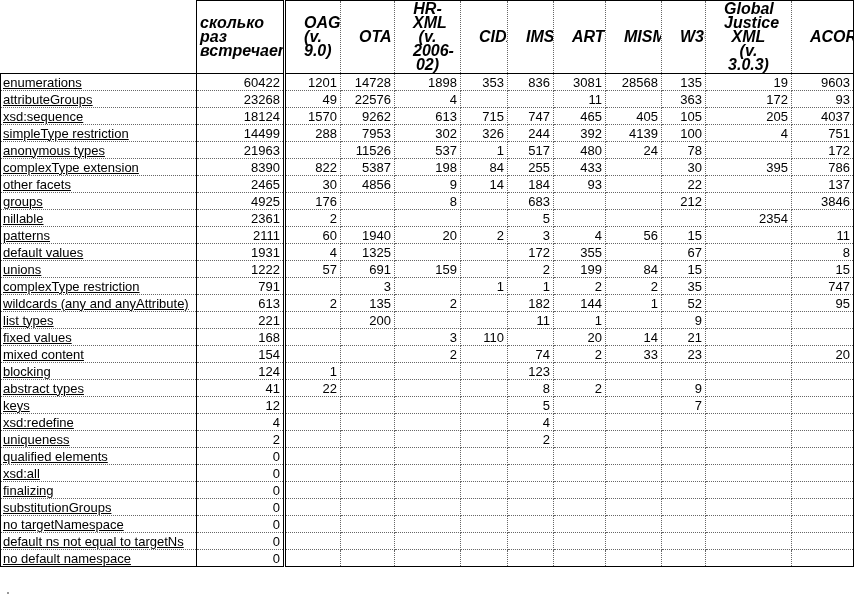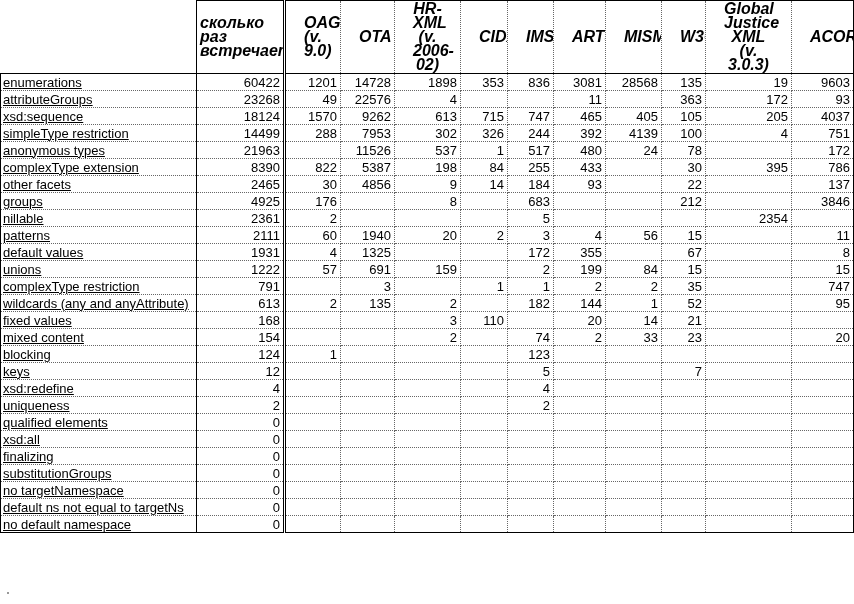--- a/index.html
+++ b/index.html
@@ -303,20 +303,34 @@
           <td class="num">2</td>
           <td class="num"></td>
           <td class="num">182</td>
           <td class="num">144</td>
           <td class="num">1</td>
           <td class="num">52</td>
           <td class="num"></td>
           <td class="num last-col">95</td>
         </tr>
         <tr>
+          <td class="label-col">list types</td>
+          <td class="num count-col">221</td>
+          <td class="num"></td>
+          <td class="num">200</td>
+          <td class="num"></td>
+          <td class="num"></td>
+          <td class="num">11</td>
+          <td class="num">1</td>
+          <td class="num"></td>
+          <td class="num">9</td>
+          <td class="num"></td>
+          <td class="num last-col"></td>
+        </tr>
+        <tr>
           <td class="label-col">fixed values</td>
           <td class="num count-col">168</td>
           <td class="num"></td>
           <td class="num"></td>
           <td class="num">3</td>
           <td class="num">110</td>
           <td class="num"></td>
           <td class="num">20</td>
           <td class="num">14</td>
           <td class="num">21</td>
@@ -341,20 +355,34 @@
           <td class="label-col">blocking</td>
           <td class="num count-col">124</td>
           <td class="num">1</td>
           <td class="num"></td>
           <td class="num"></td>
           <td class="num"></td>
           <td class="num">123</td>
           <td class="num"></td>
           <td class="num"></td>
           <td class="num"></td>
+          <td class="num"></td>
+          <td class="num last-col"></td>
+        </tr>
+        <tr>
+          <td class="label-col">abstract types</td>
+          <td class="num count-col">41</td>
+          <td class="num">22</td>
+          <td class="num"></td>
+          <td class="num"></td>
+          <td class="num"></td>
+          <td class="num">8</td>
+          <td class="num">2</td>
+          <td class="num"></td>
+          <td class="num">9</td>
           <td class="num"></td>
           <td class="num last-col"></td>
         </tr>
         <tr>
           <td class="label-col">keys</td>
           <td class="num count-col">12</td>
           <td class="num"></td>
           <td class="num"></td>
           <td class="num"></td>
           <td class="num"></td>

